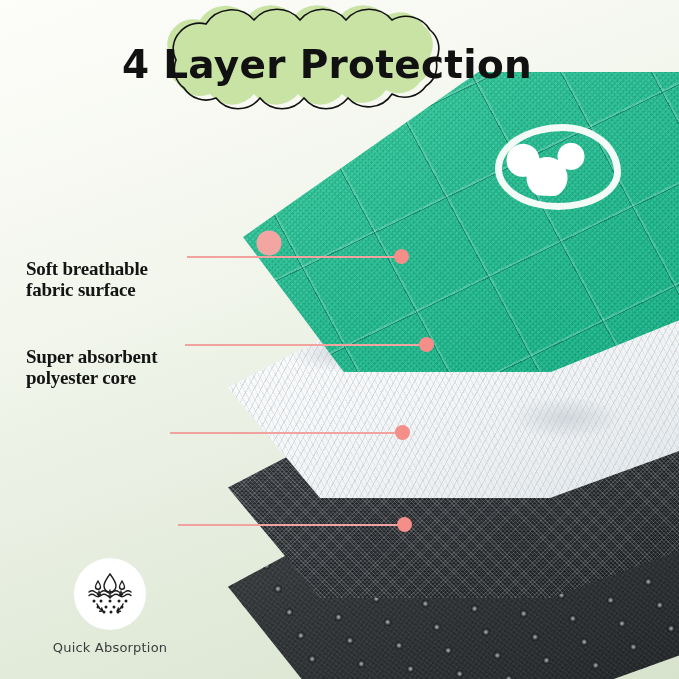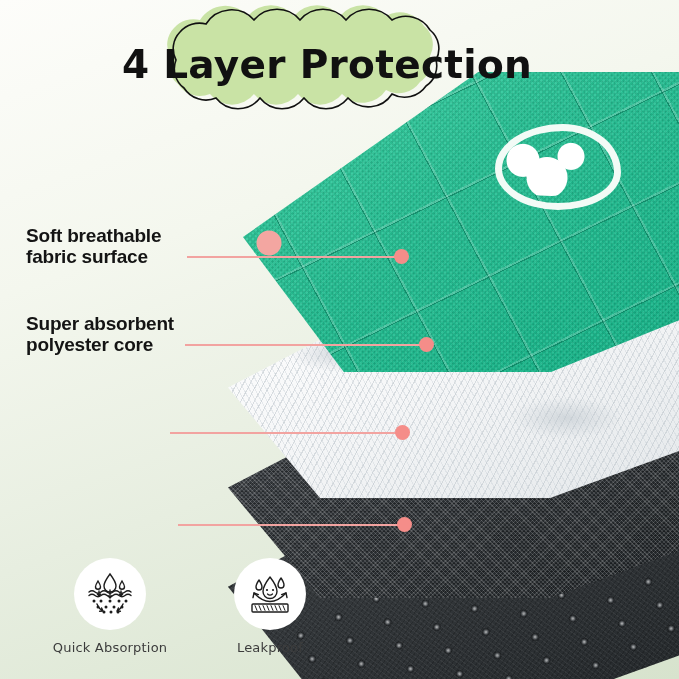--- a/index.html
+++ b/index.html
@@ -178,27 +178,28 @@
     transform-origin: center;
   }
 
   
   .callout {
     position: absolute;
     z-index: 20;
   }
   .callout-text {
     position: absolute;
-    font-family: Liberation Sans, sans-serif;
+    font-family: Liberation Serif, serif;
     font-weight: bold;
     font-size: 19px;
     line-height: 21px;
     color: #141414;
     letter-spacing: -0.2px;
     white-space: pre-line;
+    margin-top: 33px;
   }
   .leader-line {
     position: absolute;
     height: 2px;
     background: #f2a3a0;
   }
   .leader-dot {
     position: absolute;
     width: 15px;
     height: 15px;
@@ -356,38 +357,15 @@
               <circle cx="38" cy="39" r="1.5"></circle>
             <circle cx="20" cy="44" r="1.5"></circle>
               <circle cx="27" cy="44" r="1.5"></circle>
             <circle cx="34" cy="44" r="1.5"></circle>
           </g>
         </svg>
       </div>
       <div class="feature-label">Quick Absorption</div>
     </div>
 
-    <div class="feature" style="left:160px;">
-      <div class="feature-circle">
-        <svg width="52" height="52" viewBox="0 0 52 52">
-          <g fill="none" stroke="#1d1d1d" stroke-width="1.4" stroke-linecap="round" stroke-linejoin="round">
-            <path d="M26,9 C26,9 19,18 19,23.5 a7,7 0 0 0 14,0 C33,18 26,9 26,9 Z" fill="#ffffff"></path>
-            <path d="M15,12 C15,12 12,16.5 12,19 a3,3 0 0 0 6,0 C18,16.5 15,12 15,12 Z" fill="#ffffff"></path>
-            <path d="M37,10 C37,10 34,14.5 34,17 a3,3 0 0 0 6,0 C40,14.5 37,10 37,10 Z" fill="#ffffff"></path>
-            <path d="M10,25 q16,17 32,0"></path>
-            <path d="M10,25 l-1,4.6 M10,25 l4.4,1.6"></path>
-            <path d="M42,25 l1,4.6 M42,25 l-4.4,1.6"></path>
-            <rect x="8" y="36" width="36" height="8" rx="1"></rect>
-            <path d="M11,37.6 l2,4.8 M15,37.6 l2,4.8 M19,37.6 l2,4.8 M23,37.6 l2,4.8
-                     M27,37.6 l2,4.8 M31,37.6 l2,4.8 M35,37.6 l2,4.8 M39,37.6 l2,4.8" stroke-width="1"></path>
-          </g>
-          <g fill="#1d1d1d">
-            <circle cx="23" cy="22" r="1.1"></circle>
-              <circle cx="29" cy="22" r="1.1"></circle>
-          </g>
-          <path d="M23.5,26 q2.5,2.4 5,0" fill="none" stroke="#1d1d1d" stroke-width="1.2" stroke-linecap="round"></path>
-        </svg>
-      </div>
-      <div class="feature-label">Leakproof</div>
-    </div>
   </div>
 
 </div>
 
 </body></html>

